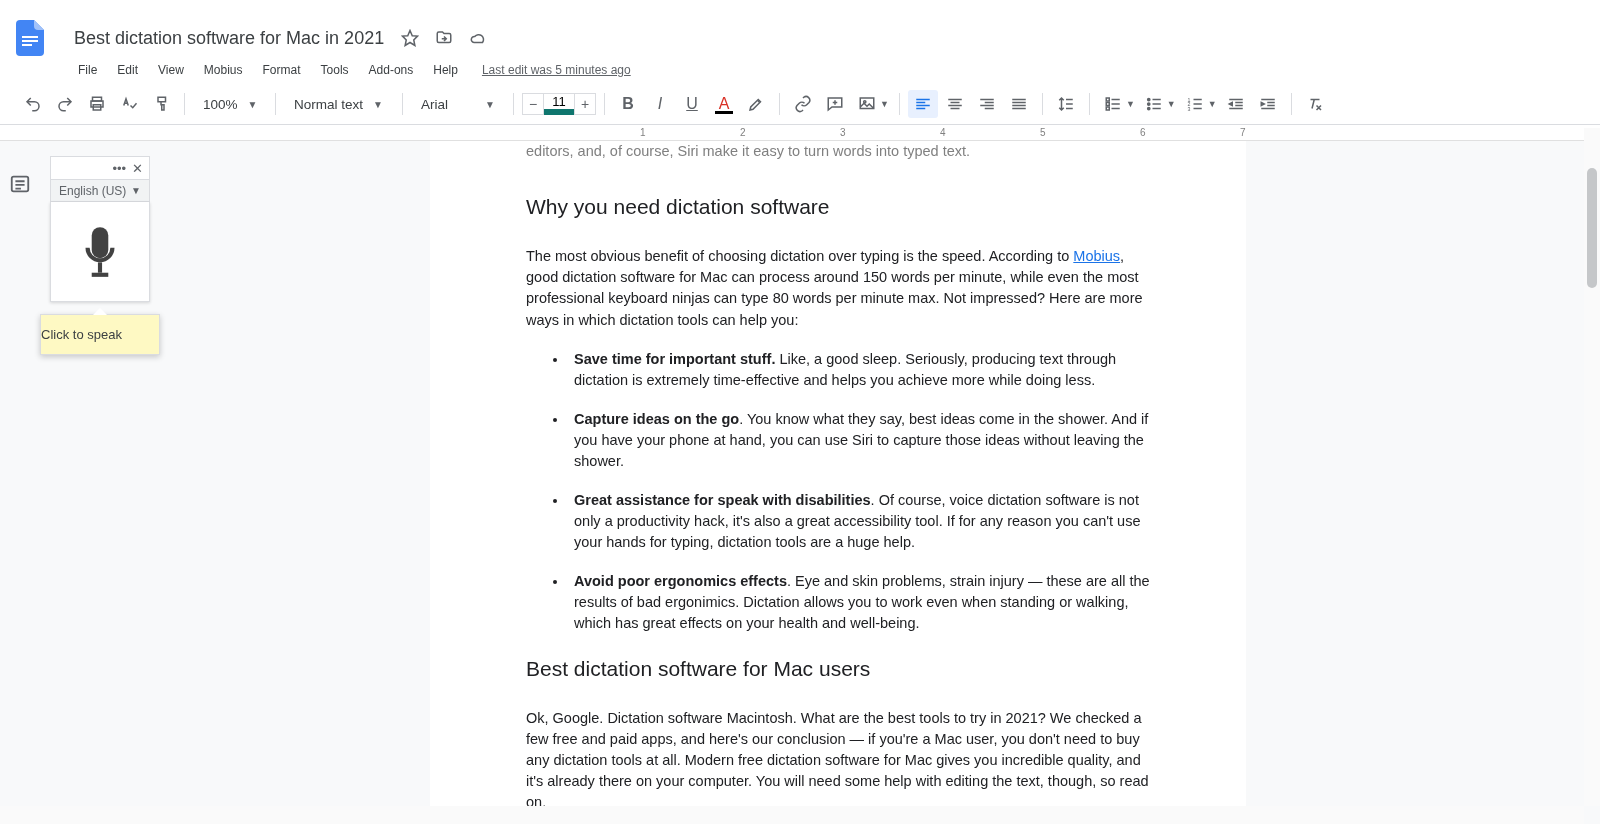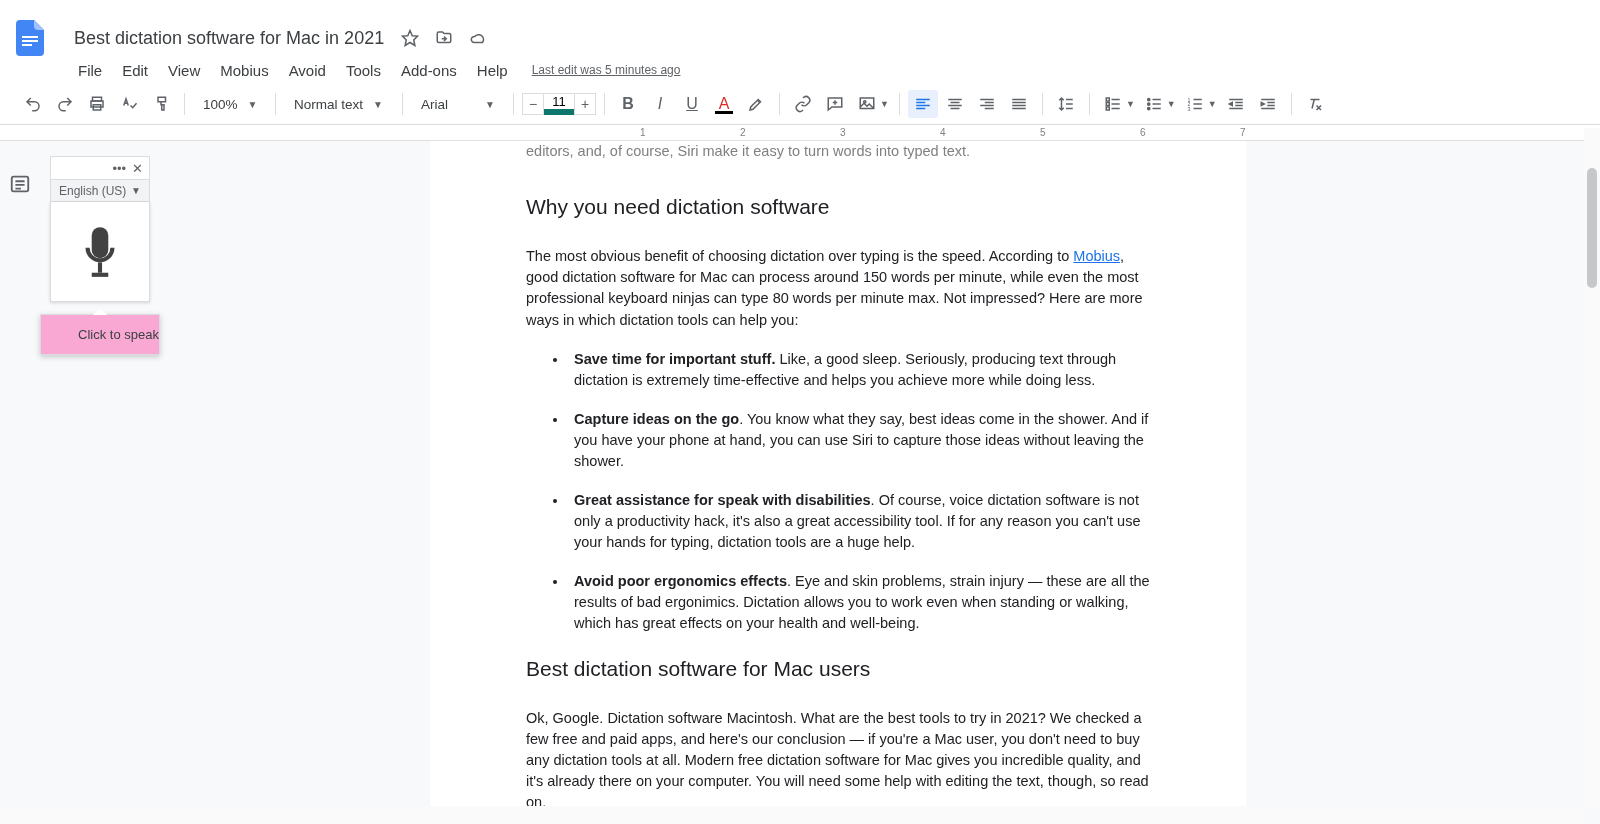--- a/index.html
+++ b/index.html
@@ -38,21 +38,21 @@
 }
 .title-icons { display: flex; align-items: center; gap: 14px; margin-left: 10px; }
 .title-icons span { color: #5f6368; cursor: pointer; display:inline-flex; align-items:center; justify-content:center; width:20px; height:20px;}
 .menu-row {
   display: flex;
   align-items: center;
   padding: 0 0 0 68px;
   height: 28px;
 }
 .menu-item {
-  font-size: 15px;
+  font-size: 12px;
   color: #3c4043;
   padding: 4px 10px;
   cursor: pointer;
 }
 .last-edit {
   font-size: 12px;
   color: #5f6368;
   margin-left: 14px;
   text-decoration: underline;
   cursor: pointer;
@@ -150,29 +150,29 @@
   width:100px; height:100px;
   background:#fff;
   border:1px solid #dadce0;
   border-top:none;
   display:flex;align-items:center;justify-content:center;
   cursor:pointer;
   box-shadow: 0 1px 3px rgba(0,0,0,.15);
 }
 .voice-tooltip {
   margin-top:12px;
-  background:#f9a8d4;
+  background:#fef9c3;
   border:1px solid #dadce0;
   box-shadow:0 2px 6px rgba(0,0,0,.2);
   padding:12px 0;
   font-size:13px;
   color:#3c4043;
   position:relative;
   width:120px;
-  text-align:right;
+  text-align:left;
   left:-10px;
 }
 .voice-tooltip::before{
   content:"";
   position:absolute;
   top:-7px; left:50%;
   transform:translateX(-50%);
   border-left:7px solid transparent;
   border-right:7px solid transparent;
   border-bottom:7px solid #fff;
@@ -244,21 +244,21 @@
             <path d="M18 18H7a4 4 0 1 1 .7-7.95A6 6 0 1 1 18 18z"></path>
           </svg>
         </span>
     </div>
   </div>
   <div class="menu-row">
     <span class="menu-item">File</span>
     <span class="menu-item">Edit</span>
     <span class="menu-item">View</span>
     <span class="menu-item">Mobius</span>
-    <span class="menu-item">Avoid</span>
+    <span class="menu-item">Format</span>
     <span class="menu-item">Tools</span>
     <span class="menu-item">Add-ons</span>
     <span class="menu-item">Help</span>
     <span class="last-edit">Last edit was 5 minutes ago</span>
   </div>
   <div class="toolbar">
     <div class="tb-btn">
         <svg width="18" height="18" viewBox="0 0 24 24" fill="none" stroke="#5f6368" stroke-width="2">
           <path d="M9 14L4 9l5-5"></path>
           <path d="M4 9h10a6 6 0 1 1 0 12h-3"></path>

